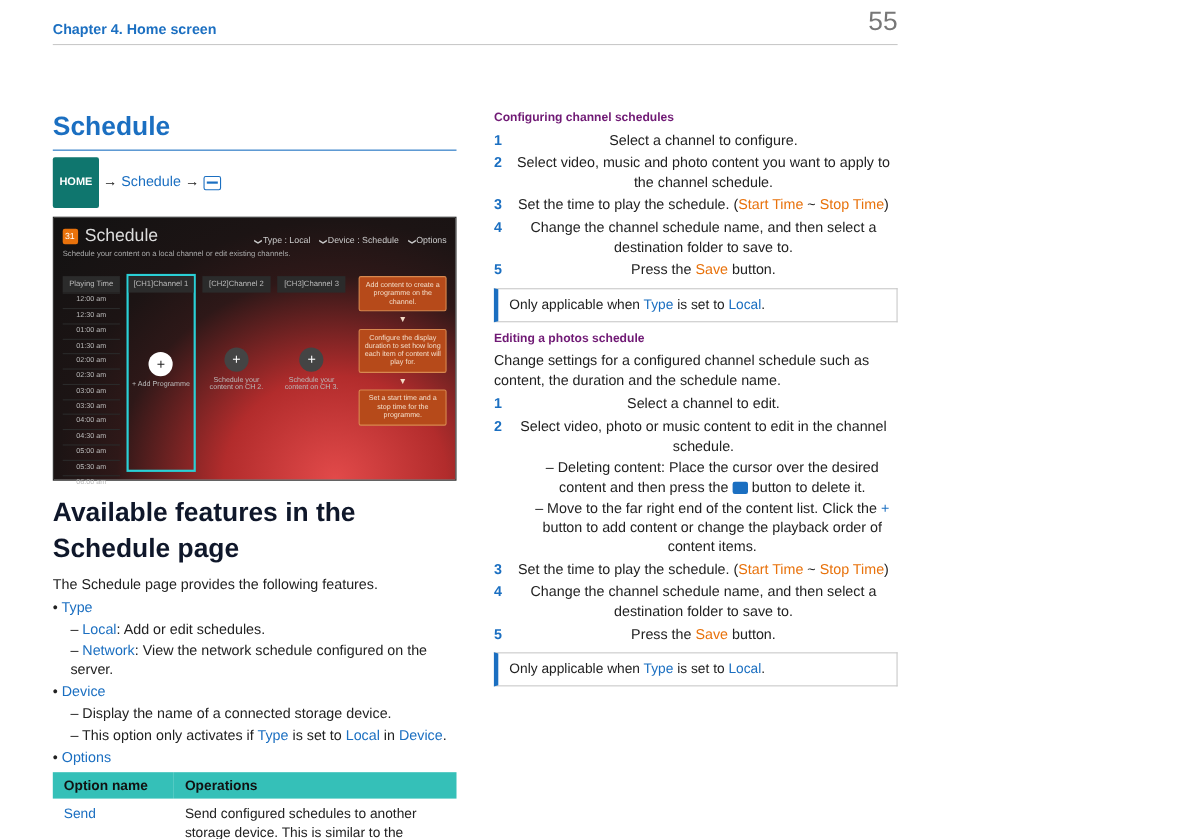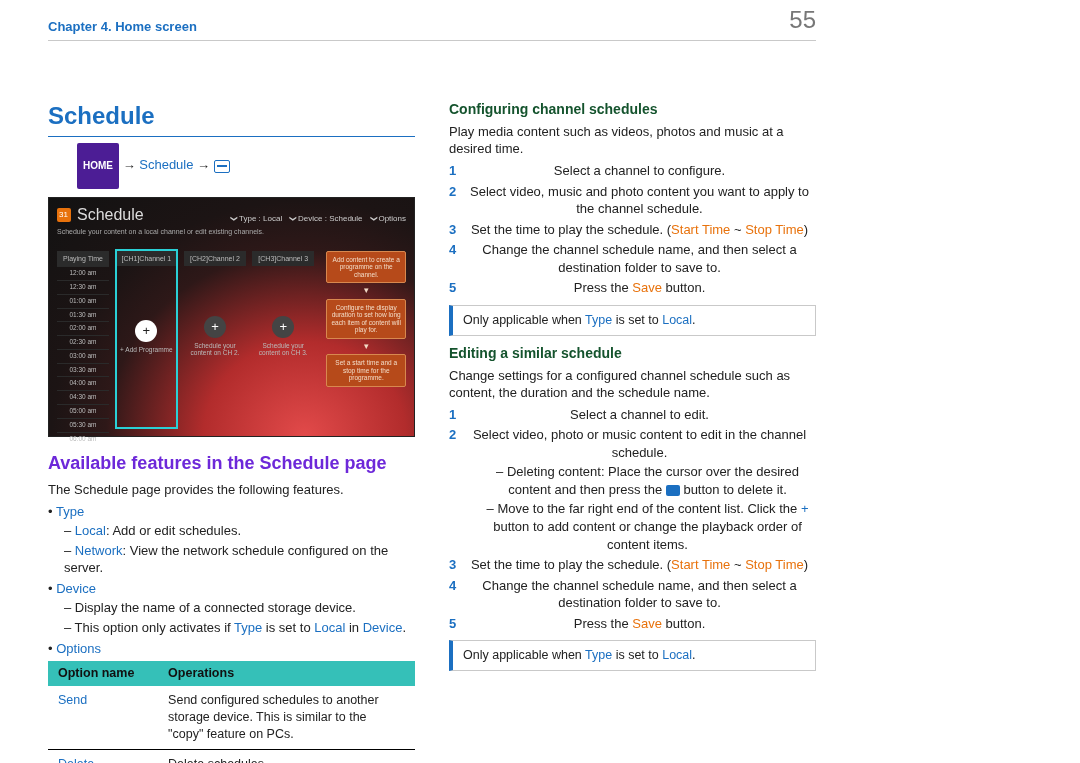--- a/index.html
+++ b/index.html
@@ -53,44 +53,43 @@
   }
   h1.blue {
     color: #1b6fc1;
     font-size: 24px;
     font-weight: 700;
     margin: 0 0 6px 0;
     border-bottom: 1px solid #1b6fc1;
     padding-bottom: 4px;
   }
   h2.blue {
-    color: #6d28d9;
-    font-size: 18px;
+    color: #0f172a;
+    font-size: 24px;
     font-weight: 700;
     margin: 14px 0 6px 0;
   }
   h3.blue {
-    color: #14532d;
-    font-size: 14px;
+    color: #701a75;
+    font-size: 11px;
     font-weight: 600;
     margin: 0 0 4px 0;
   }
   .bc {
     margin: 6px 0 8px 0;
   }
   .pill {
     display: inline-block;
-    background: #4c1d95;
+    background: #0f766e;
     color: #fff;
     font-weight: 700;
     font-size: 10px;
     padding: 16px 6px;
     border-radius: 2px;
     vertical-align: middle;
-    margin-left: 29px;
   }
   .arrow { font-family: Arial; }
   .accent { color: #1b6fc1; }
   .accent-orange { color: #e8720c; }
 
   
   .shot {
     width: 100%;
     height: 240px;
     background: radial-gradient(ellipse at 70% 100%, #e24a4a 0%, #b22c2c 28%, #2e1818 55%, #1c1414 70%, #121212 100%);
@@ -314,37 +313,36 @@
         <tr>
           <td><span class="accent">Delete</span></td>
           <td>Delete schedules.</td>
         </tr>
       </tbody>
         </table>
     </div>
 
     <div class="col">
       <h3 class="blue">Configuring channel schedules</h3>
-      <p>Play media content such as videos, photos and music at a desired time.</p>
       <ol class="num">
         <li>Select a channel to configure.</li>
         <li>Select video, music and photo content you want to apply to the channel schedule.</li>
         <li>
           <span>Set the time to play the schedule. (</span><span class="accent-orange">Start Time</span><span> ~ </span><span class="accent-orange">Stop Time</span><span>)</span>
         </li>
         <li>Change the channel schedule name, and then select a destination folder to save to.</li>
         <li>
           <span>Press the </span><span class="accent-orange">Save</span><span> button.</span>
         </li>
       </ol>
       <div class="note">
         <span>Only applicable when </span><span class="accent">Type</span><span> is set to </span><span class="accent">Local</span><span>.</span>
       </div>
 
-      <h3 class="blue">Editing a similar schedule</h3>
+      <h3 class="blue">Editing a photos schedule</h3>
       <p>Change settings for a configured channel schedule such as content, the duration and the schedule name.</p>
       <ol class="num">
         <li>Select a channel to edit.</li>
         <li>
           <span>Select video, photo or music content to edit in the channel schedule.</span>
           <ul class="bul2">
             <li>
               <span>Deleting content: Place the cursor over the desired content and then press the </span><span class="icon-del"></span><span> button to delete it.</span>
             </li>
             <li>

